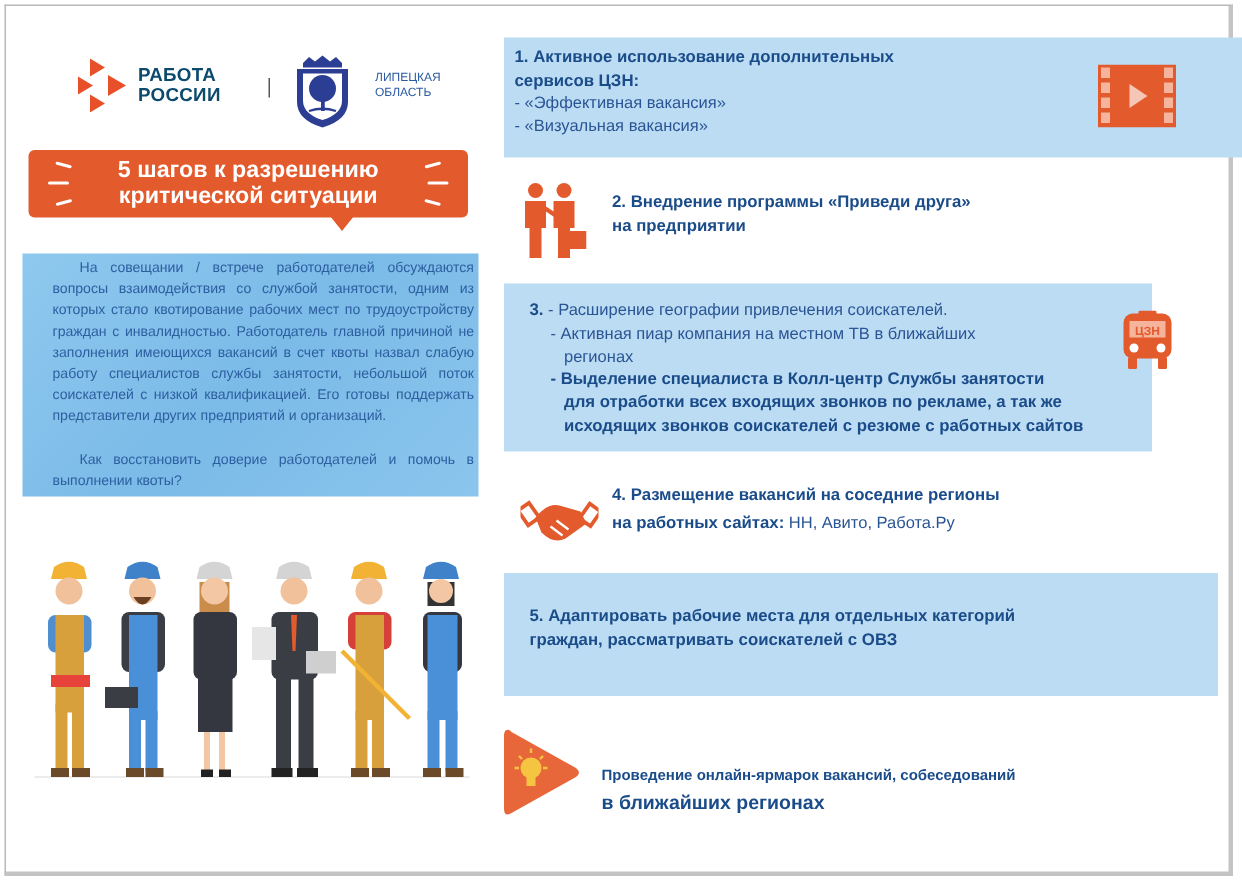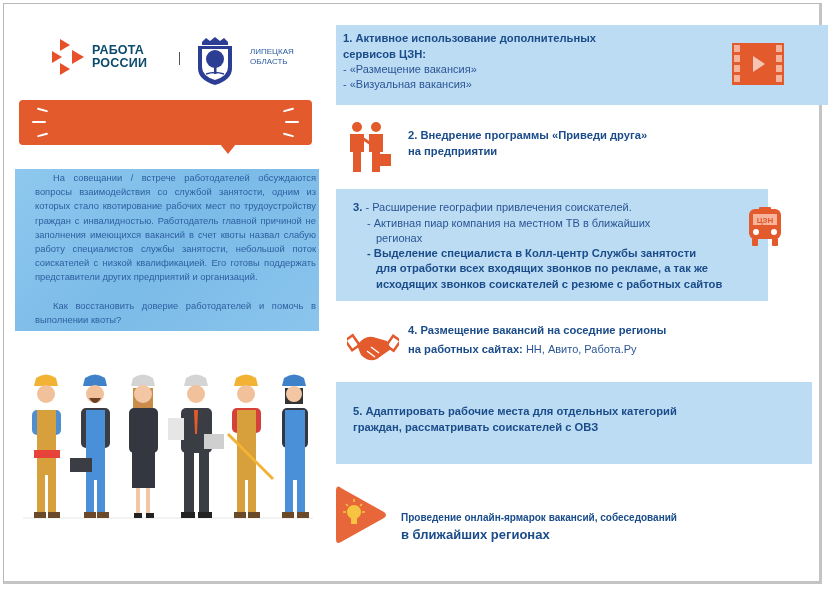--- a/index.html
+++ b/index.html
@@ -65,20 +65,24 @@
       <rect x="20" y="28" width="2.5" height="10" fill="#2b3e94"></rect>
       <path d="M12 38 Q21 35 30 38" stroke="#2b3e94" stroke-width="1.5" fill="none"></path>
     </svg>
   </div>
   <div class="abs region-text" style="left:246px;top:43px;">
     <div>ЛИПЕЦКАЯ</div>
     <div>ОБЛАСТЬ</div>
   </div>
 
   <div class="abs banner" style="left:15px;top:96px;width:293px;height:45px;">
+    <div style="padding-top:5px;">
+      <div>5 шагов к разрешению</div>
+      <div>критической ситуации</div>
+    </div>
     <span class="dash" style="left:18px;top:9px;width:11px;transform:rotate(15deg);"></span>
     <span class="dash" style="left:13px;top:21px;width:14px;"></span>
     <span class="dash" style="left:18px;top:34px;width:11px;transform:rotate(-15deg);"></span>
     <span class="dash" style="right:18px;top:9px;width:11px;transform:rotate(-15deg);"></span>
     <span class="dash" style="right:13px;top:21px;width:14px;"></span>
     <span class="dash" style="right:18px;top:34px;width:11px;transform:rotate(15deg);"></span>
   </div>
   <div class="abs banner-tail" style="left:216px;top:140px;"></div>
 
   <div class="abs desc-box" style="left:11px;top:165px;width:304px;height:162px;padding:2px 3px 0 20px;box-sizing:border-box;">
@@ -163,21 +167,21 @@
         <rect x="264" y="138" width="12" height="6" fill="#6b4a2a"></rect>
         <rect x="279" y="138" width="12" height="6" fill="#6b4a2a"></rect>
       </g>
     </svg>
   </div>
 
   <div class="abs blue-block" style="left:332px;top:21px;width:552px;height:80px;">
     <div style="position:absolute;left:7px;top:6px;">
       <div class="t-bold">1. Активное использование дополнительных</div>
       <div class="t-bold">сервисов ЦЗН:</div>
-      <div class="t-reg">- «Размещение вакансия»</div>
+      <div class="t-reg">- «Эффективная вакансия»</div>
       <div class="t-reg">- «Визуальная вакансия»</div>
     </div>
     <div style="position:absolute;left:396px;top:18px;">
       <svg width="52" height="42" viewBox="0 0 52 42">
         <rect x="0" y="0" width="52" height="42" fill="#e35a2c"></rect>
         <g fill="#f5b49b">
           <rect x="2" y="2" width="6" height="7"></rect>
             <rect x="2" y="12" width="6" height="7"></rect>
           <rect x="2" y="22" width="6" height="7"></rect>
             <rect x="2" y="32" width="6" height="7"></rect>

